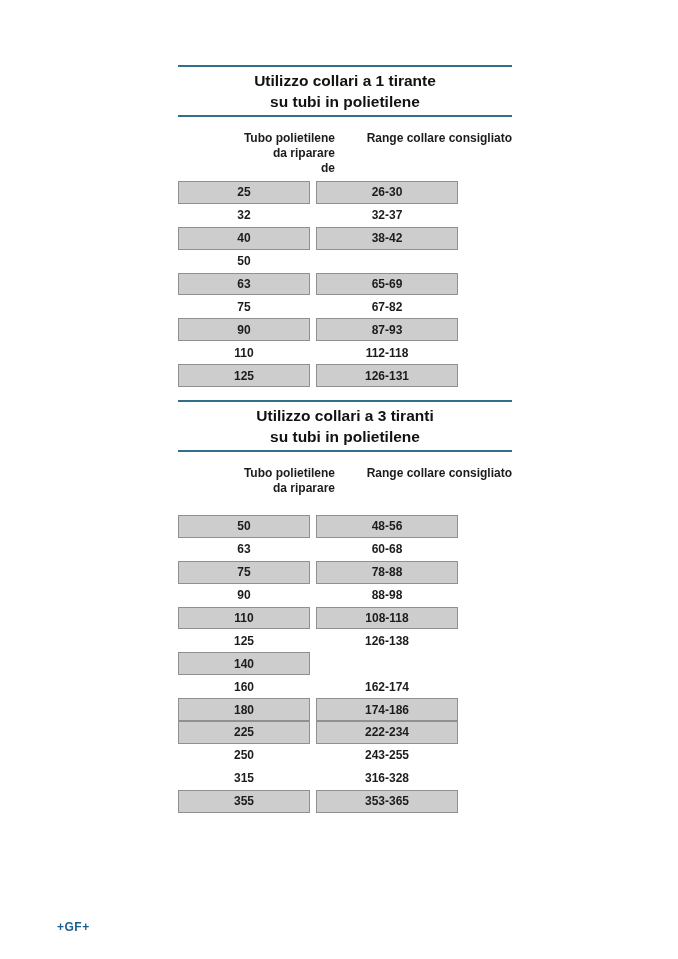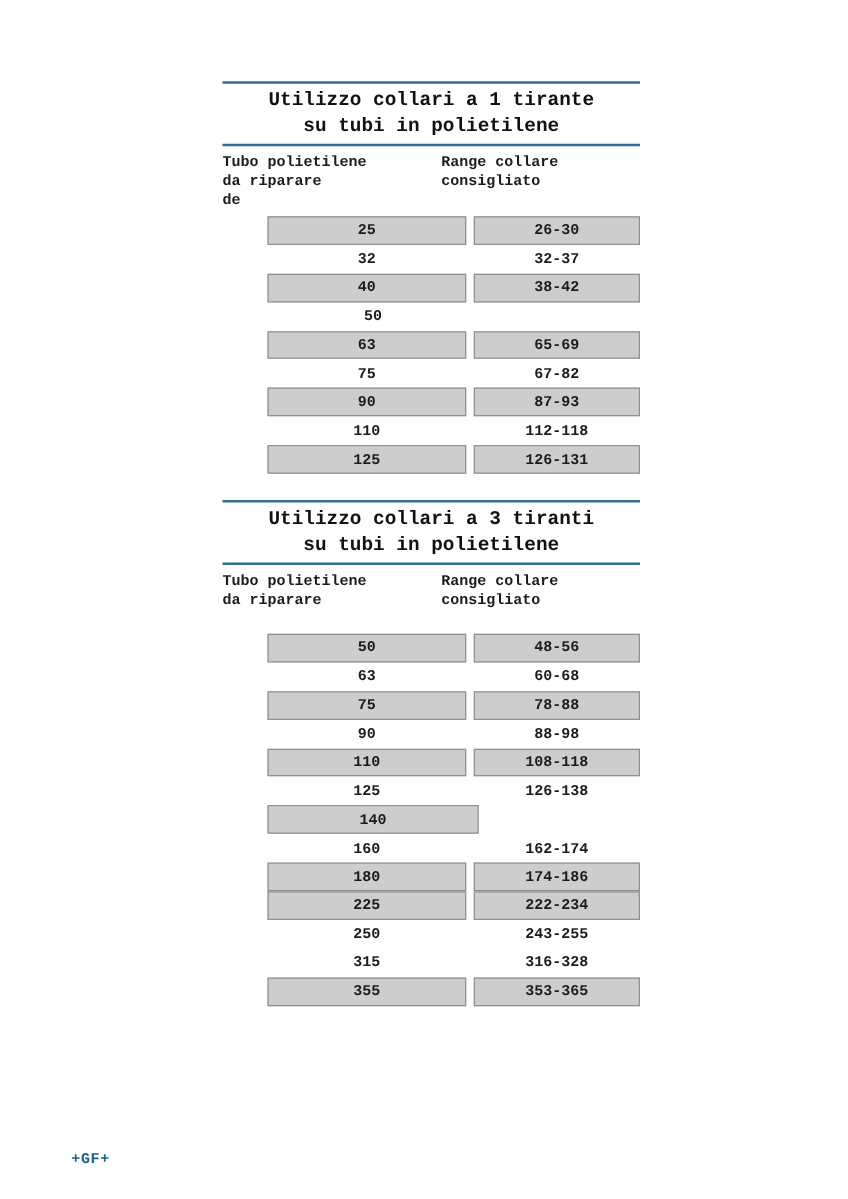--- a/index.html
+++ b/index.html
@@ -2,21 +2,21 @@
 <html style="--rule-blue: #336e8c; --shaded-row-bg: #cdcdcd; --shaded-row-border: #909090; --logo-blue: #1a6091;"><head>
 <meta charset="utf-8">
 <style>
   * { margin: 0; padding: 0; box-sizing: border-box; }
   html, body { background: #ffffff; }
   .page {
     position: relative;
     width: 678px;
     height: 959px;
     background: #ffffff;
-    font-family: Liberation Mono, monospace;
+    font-family: Liberation Sans, sans-serif;
     color: #1c1c1c;
     overflow: hidden;
   }
   .table-block {
     position: absolute;
     left: 178px;
     width: 334px;
   }
   .tb1 { top: 65px; }
   .tb2 { top: 400px; }
@@ -28,45 +28,45 @@
     text-align: center;
     font-size: 15.5px;
     font-weight: bold;
     line-height: 21px;
     padding: 3px 0;
     color: #111111;
   }
   .headers {
     display: flex;
     gap: 18px;
-    margin-top: 6px;
+    margin-top: 14px;
     font-size: 12px;
     font-weight: bold;
     line-height: 15px;
-    text-align: left;
+    text-align: right;
   }
   .hcol1 { width: 163px; }
   .hcol2 { width: 165px; }
   .rows { margin-top: 5px; }
   .rows.gapped { margin-top: 19px; }
   .trow {
     display: flex;
     gap: 6px;
     height: 22.9px;
   }
   .cell {
     display: flex;
     align-items: center;
     justify-content: center;
     font-size: 12px;
     font-weight: bold;
     border: 1px solid transparent;
     height: 100%;
   }
-  .c1 { width: 169px; margin-left: 36px; }
+  .c1 { width: 132px; }
   .c2 { width: 142px; }
   .trow.shaded .cell {
     background: var(--shaded-row-bg, #cdcdcd);
     border-color: var(--shaded-row-border, #909090);
   }
   .footer-logo {
     position: absolute;
     left: 57px;
     top: 920px;
     font-size: 12px;

